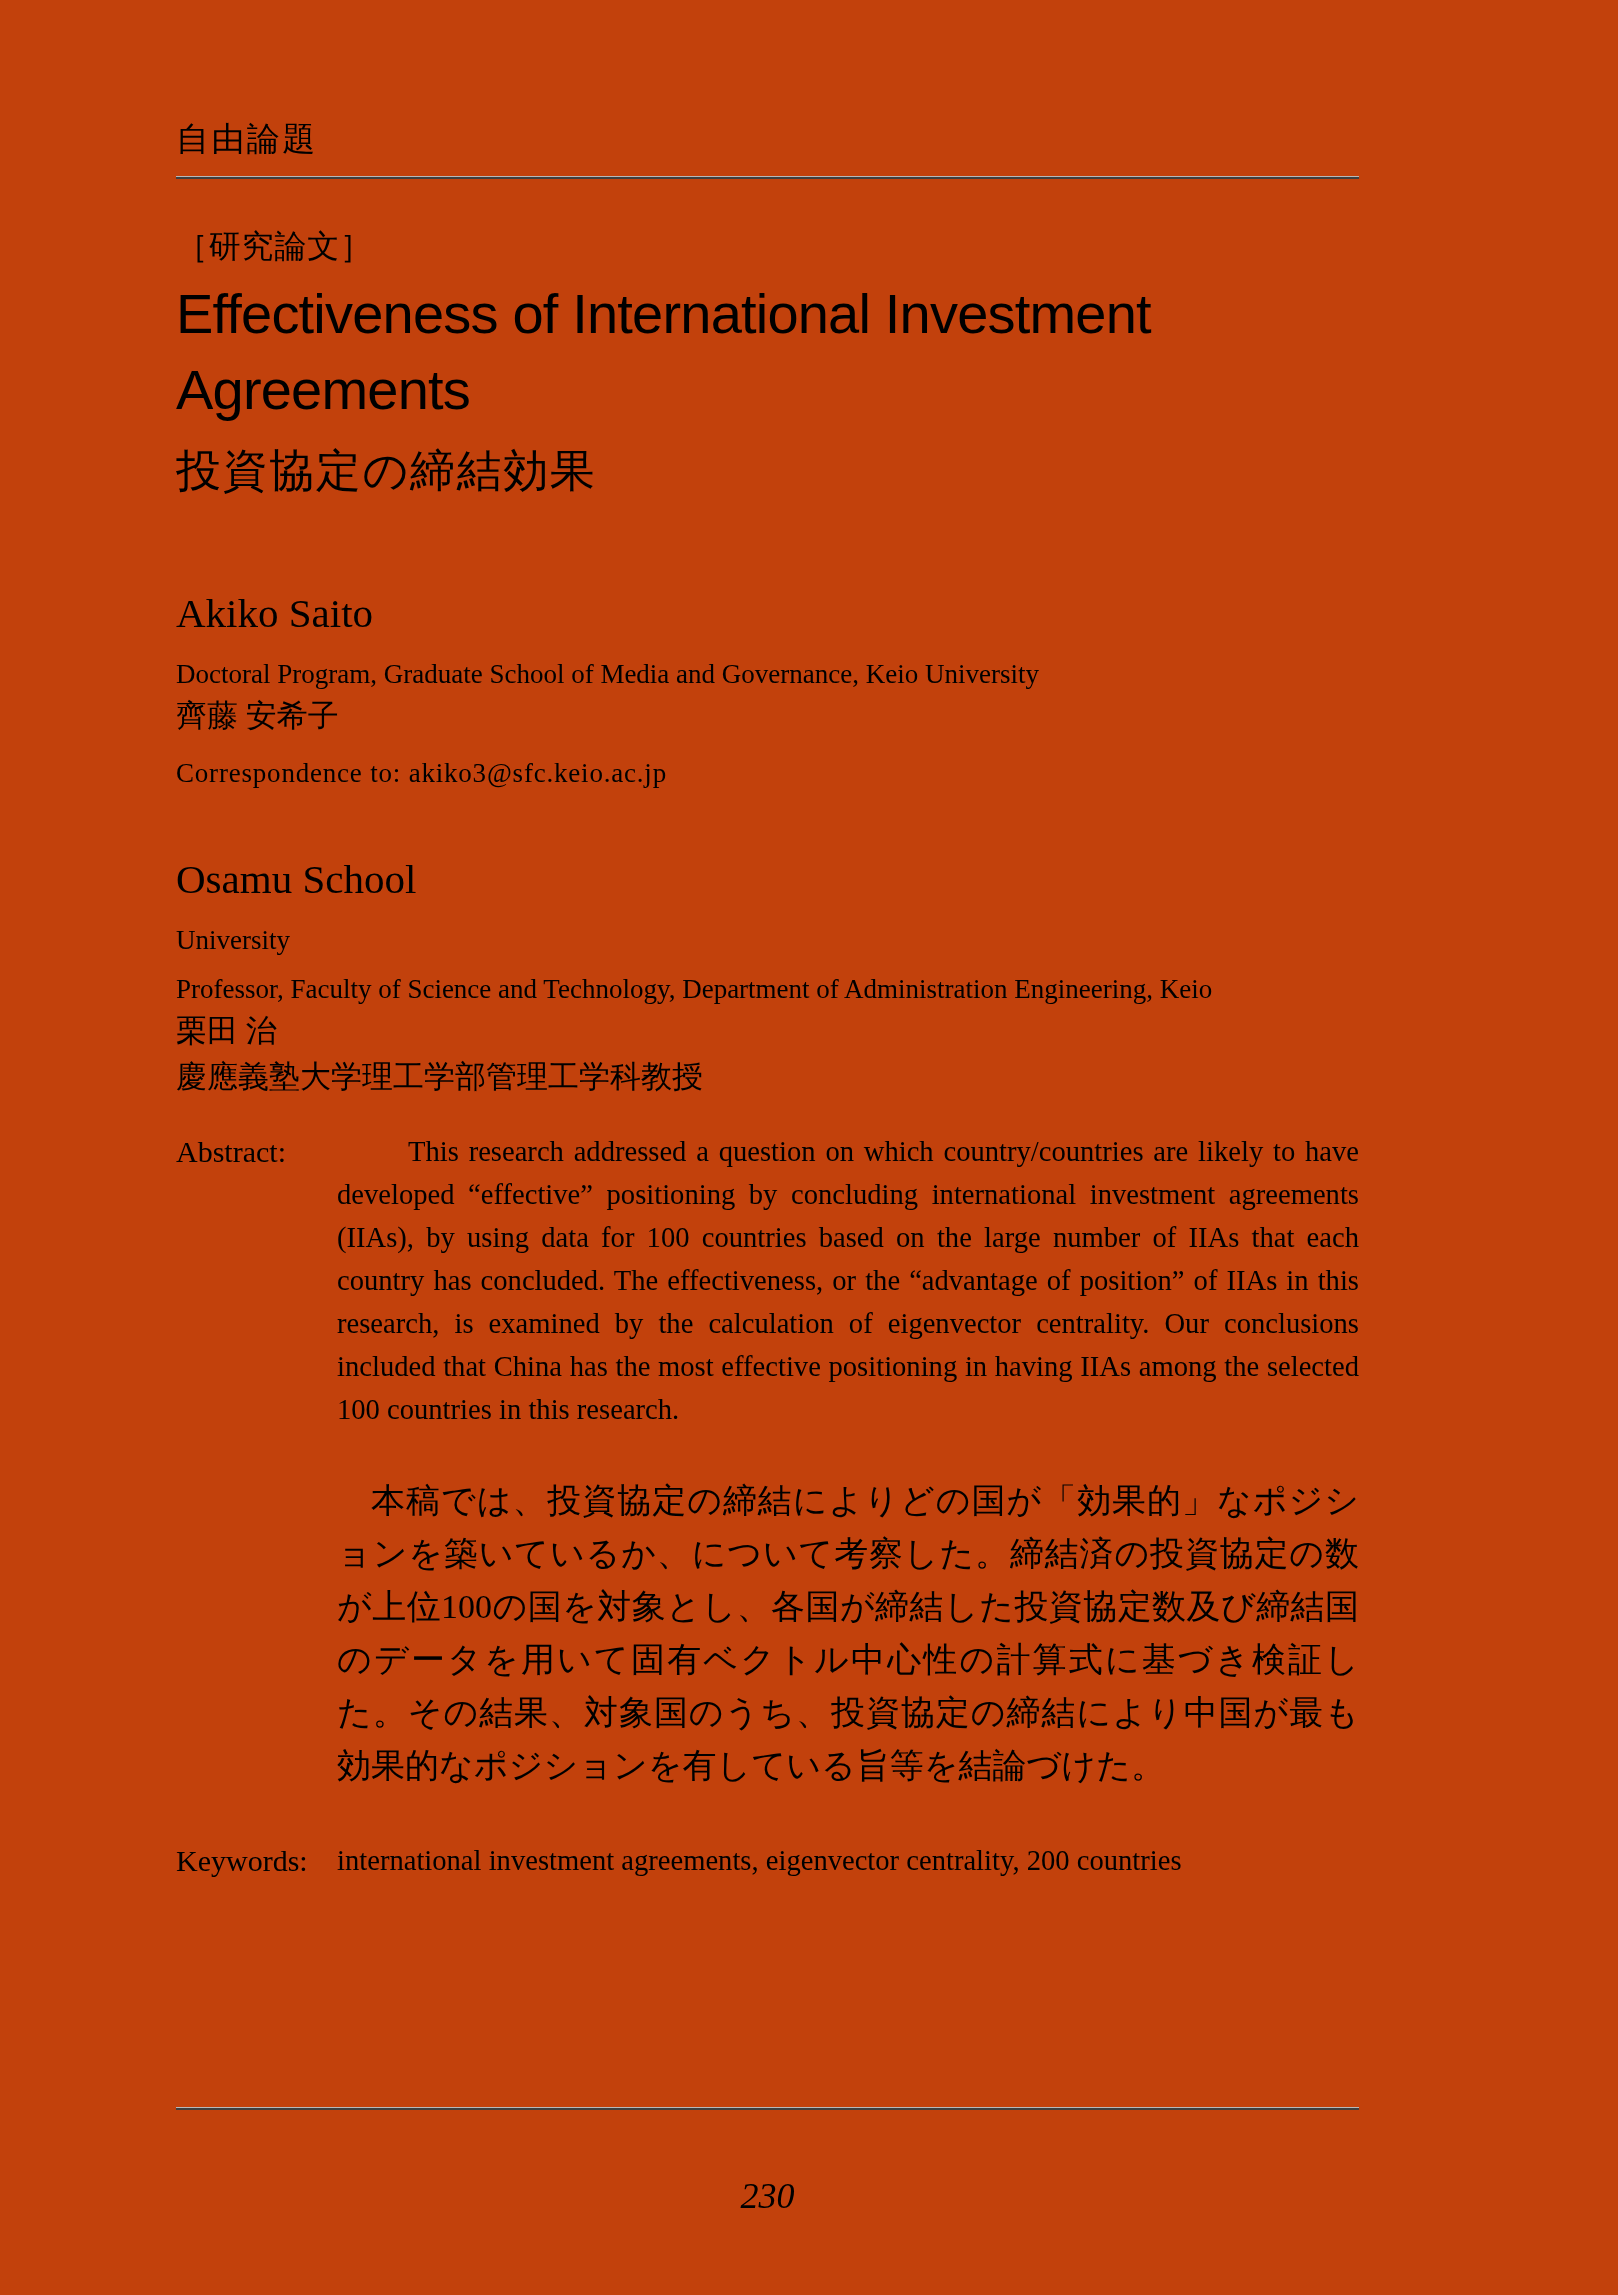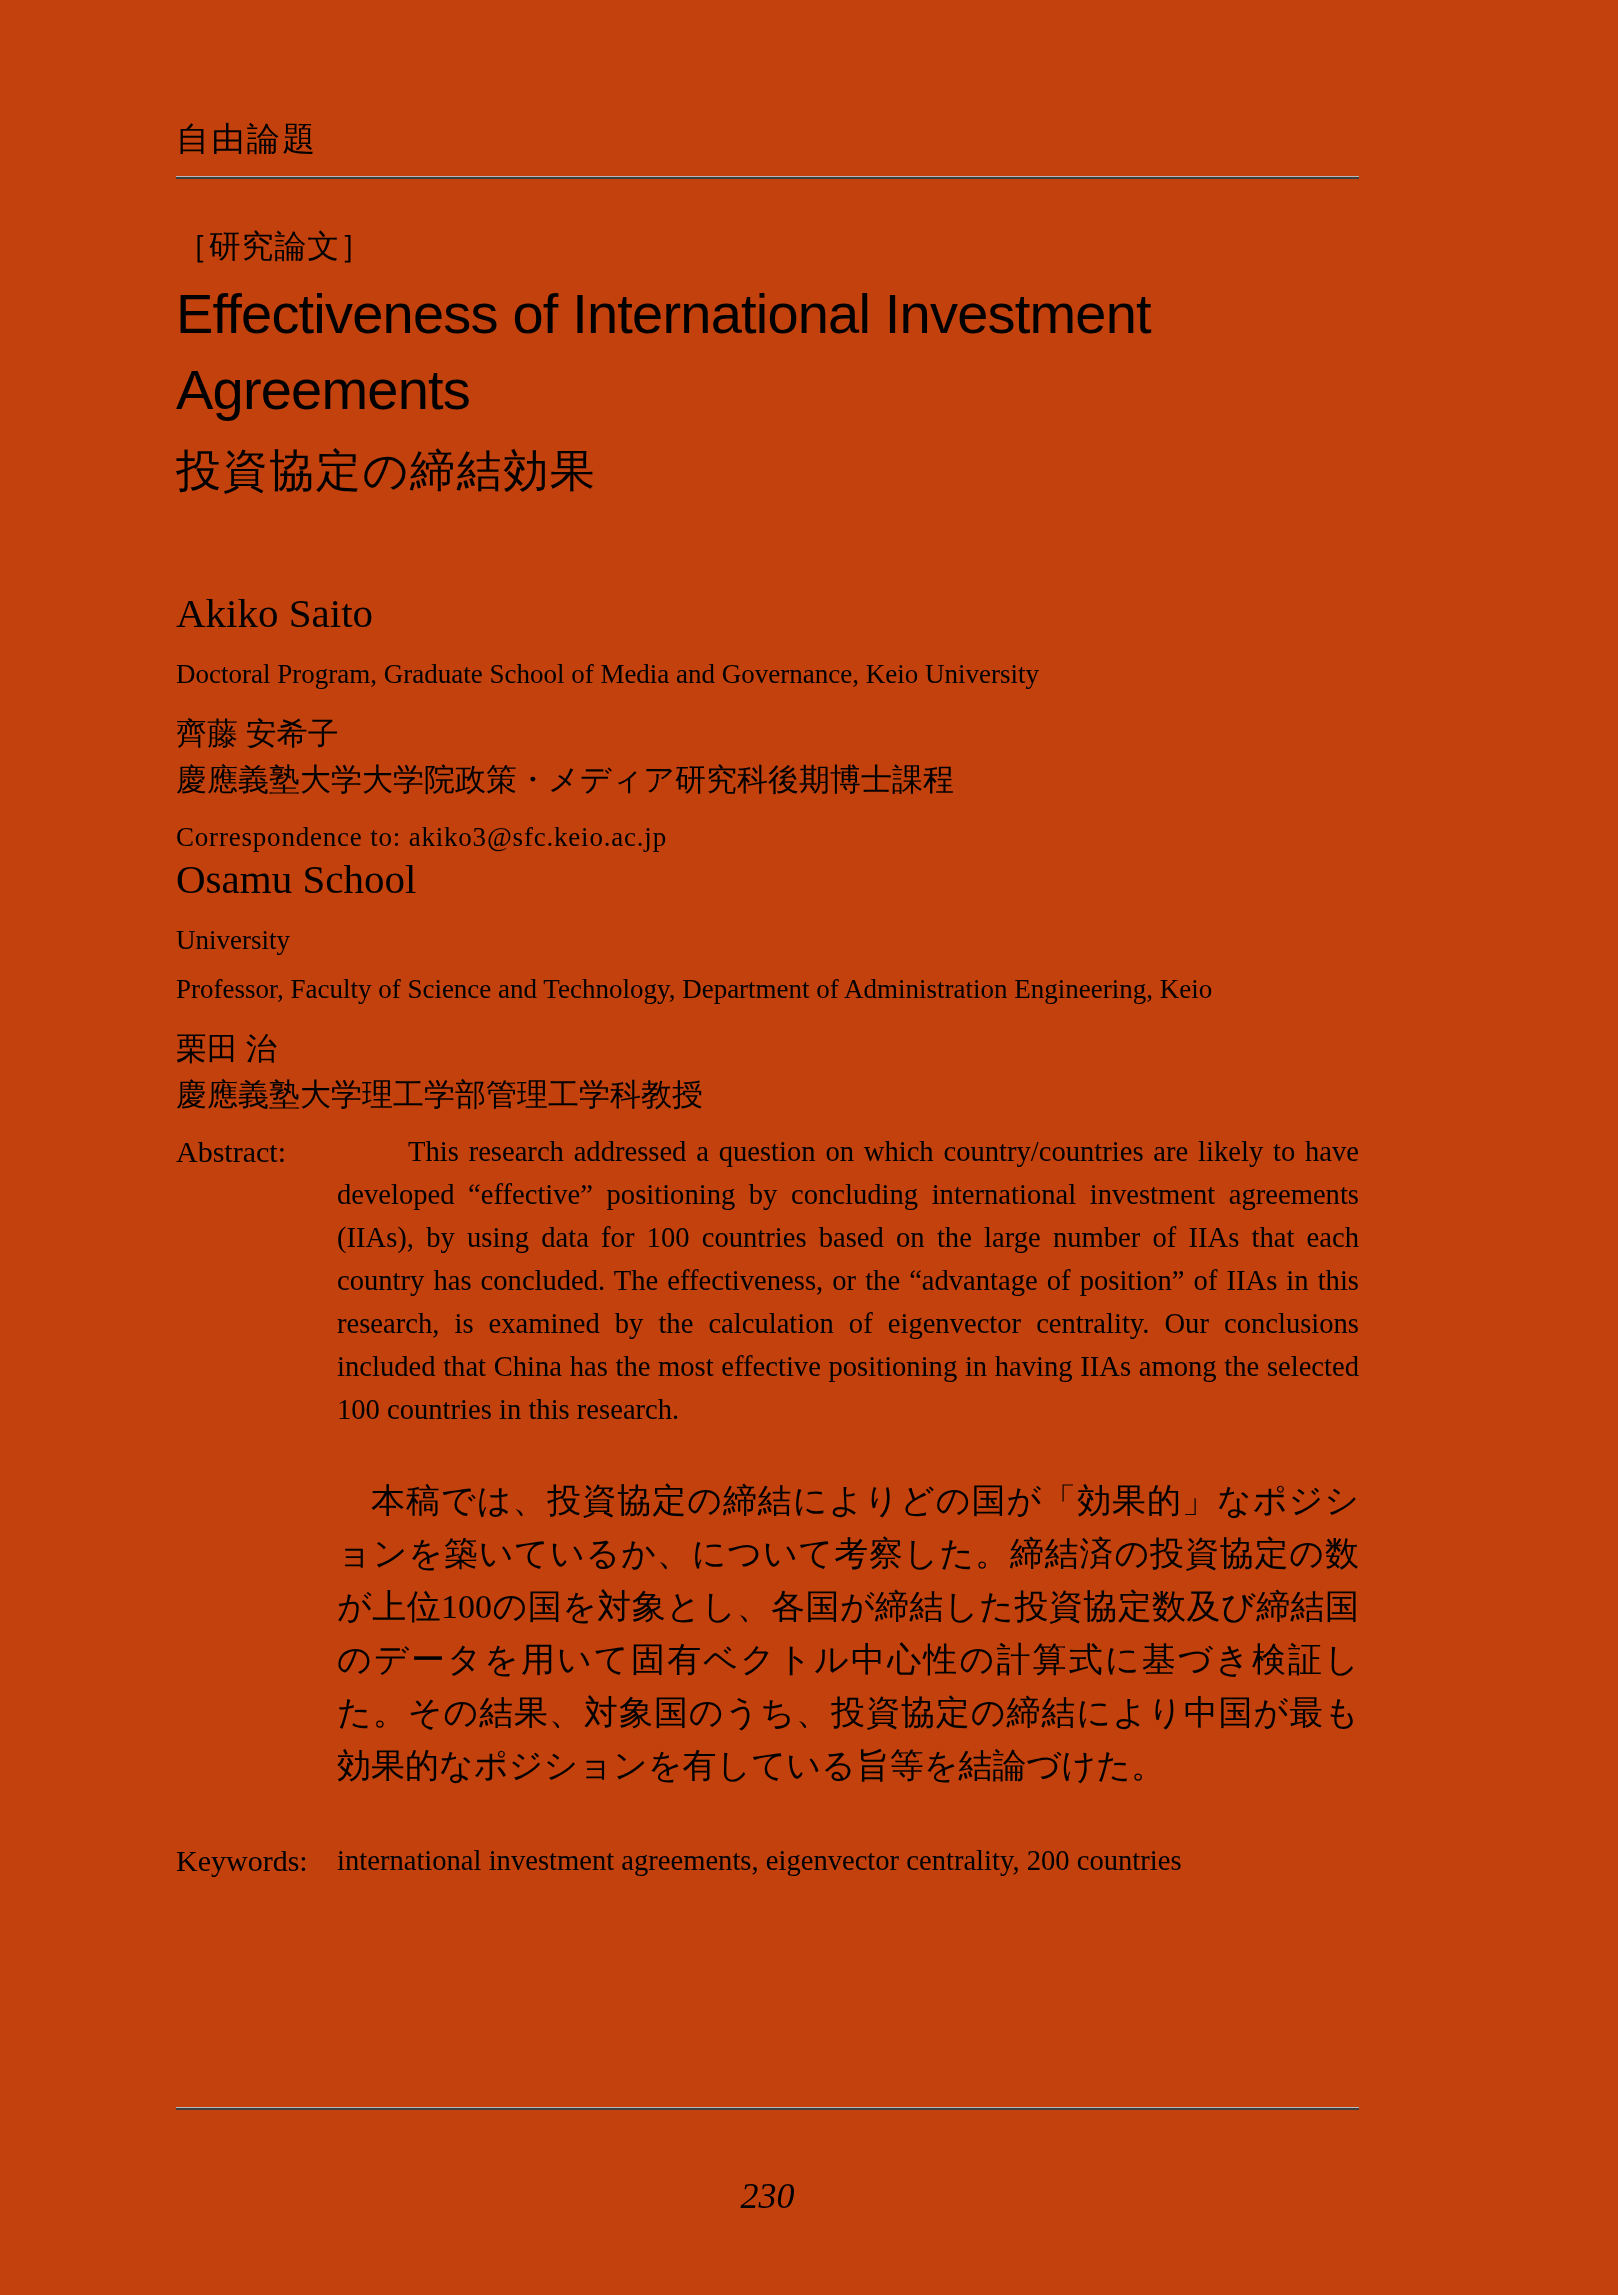--- a/index.html
+++ b/index.html
@@ -40,21 +40,21 @@
     position:absolute; top:441px;
     font-size:45px; letter-spacing:1.6px;
   }
 
   .author-block { position:absolute; }
   .author-1 { top:589px; }
   .author-2 { top:855px; }
   .author-name-en { font-size:41px; line-height:49px; }
   .author-affil-en { font-size:27px; line-height:35px; margin-top:19px; }
   .author-affil-en + .author-affil-en { margin-top:14.3px; }
-  .author-name-ja { font-size:31px; line-height:38px; margin-top:23px; }
+  .author-name-ja { font-size:31px; line-height:38px; margin-top:5px; }
   .author-affil-ja { font-size:31px; line-height:38px; margin-top:8px; }
   .correspondence { font-size:27px; line-height:35px; margin-top:20.6px; letter-spacing:0.8px; }
 
   .labeled-section {
     position:absolute;
     display:grid; grid-template-columns:161px 1022px;
     align-items:start;
   }
   .abstract-section { top:1130px; }
   .keywords-section { top:1839px; }
@@ -91,21 +91,20 @@
   <div class="article-type content-x">［研究論文］</div>
 
   <h1 class="title-en content-x" style="margin:0;">Effectiveness of International Investment Agreements</h1>
 
   <div class="title-ja content-x">投資協定の締結効果</div>
 
   <div class="author-block author-1 content-x">
     <div class="author-name-en">Akiko Saito</div>
     <div class="author-affil-en">Doctoral Program, Graduate School of Media and Governance, Keio University</div>
     <div class="author-name-ja">齊藤 安希子</div>
-    <div class="author-affil-ja">慶應義塾大学大学院政策・メディア研究科後期博士課程</div>
     <div class="correspondence">Correspondence to: akiko3@sfc.keio.ac.jp</div>
   </div>
 
   <div class="author-block author-2 content-x">
     <div class="author-name-en">Osamu School</div>
     <div class="author-affil-en">University</div>
     <div class="author-affil-en">Professor, Faculty of Science and Technology, Department of Administration Engineering, Keio</div>
     <div class="author-name-ja">栗田 治</div>
     <div class="author-affil-ja">慶應義塾大学理工学部管理工学科教授</div>
   </div>

